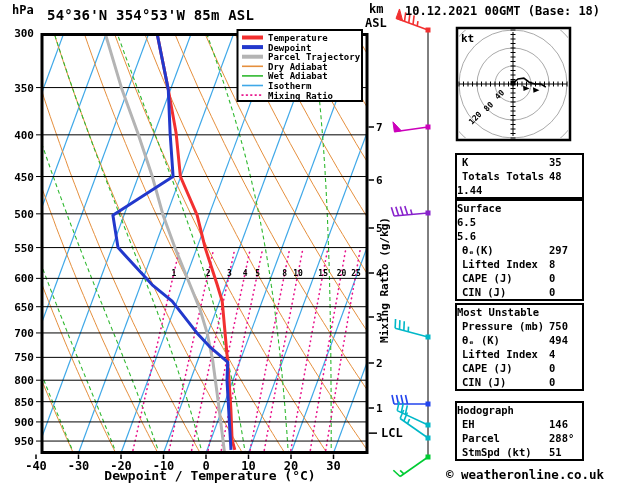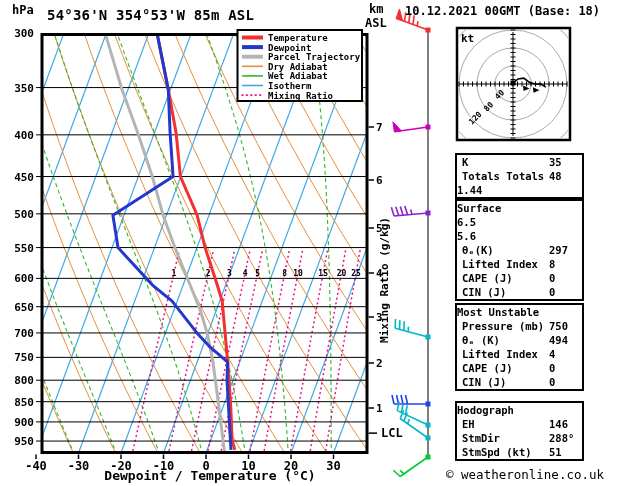--- a/index.html
+++ b/index.html
@@ -1,20 +1,20 @@
 <!DOCTYPE html>
 <html><head>
 <meta charset="utf-8">
 <style>
   *{margin:0;padding:0;box-sizing:border-box}
   html,body{background:#fff}
   body{width:629px;height:486px;position:relative;font-family:"DejaVu Sans Mono",monospace;color:#000;overflow:hidden}
   .abs{position:absolute}
   #date-title{left:405px;top:4px;font-size:12px;font-weight:bold;white-space:pre;letter-spacing:0px}
-  #footer{left:446px;top:467px;font-size:12.5px;font-weight:normal;white-space:pre}
+  #footer{left:446px;top:467px;font-size:12.5px;font-weight:bold;white-space:pre}
   #tables-col{left:455px;top:153px;width:129px;height:314px}
   .tbl{position:absolute;left:0;width:129px;border:2px solid #000;background:#fff}
   .trow{display:flex;height:14px;line-height:14px;font-size:10.5px;font-weight:bold;white-space:pre}
   .trow .tl{width:92px;padding-left:5px;overflow:visible}
   .trow .tv{flex:1}
   .ttl{height:14px;line-height:14px;font-size:10.5px;font-weight:bold;text-align:left}
   svg text{font-family:"DejaVu Sans Mono",monospace;fill:#000}
 </style>
 </head>
 <body>
@@ -356,18 +356,18 @@
       <div class="ttl">Most Unstable</div>
       <div class="trow"><span class="tl">Pressure (mb)</span><span class="tv">750</span></div>
       <div class="trow"><span class="tl">θₑ (K)</span><span class="tv">494</span></div>
       <div class="trow"><span class="tl">Lifted Index</span><span class="tv">4</span></div>
       <div class="trow"><span class="tl">CAPE (J)</span><span class="tv">0</span></div>
       <div class="trow"><span class="tl">CIN (J)</span><span class="tv">0</span></div>
     </div>
     <div class="tbl" style="top: 234px; margin-top: 14px;">
       <div class="ttl">Hodograph</div>
       <div class="trow"><span class="tl">EH</span><span class="tv">146</span></div>
-      <div class="trow"><span class="tl">StmDir</span><span class="tv">288°</span></div>
+      <div class="trow"><span class="tl">Parcel</span><span class="tv">288°</span></div>
       <div class="trow"><span class="tl">StmSpd (kt)</span><span class="tv">51</span></div>
     </div>
   </div>
 
 <div id="footer" class="abs">© weatheronline.co.uk</div>
 
 </body></html>

